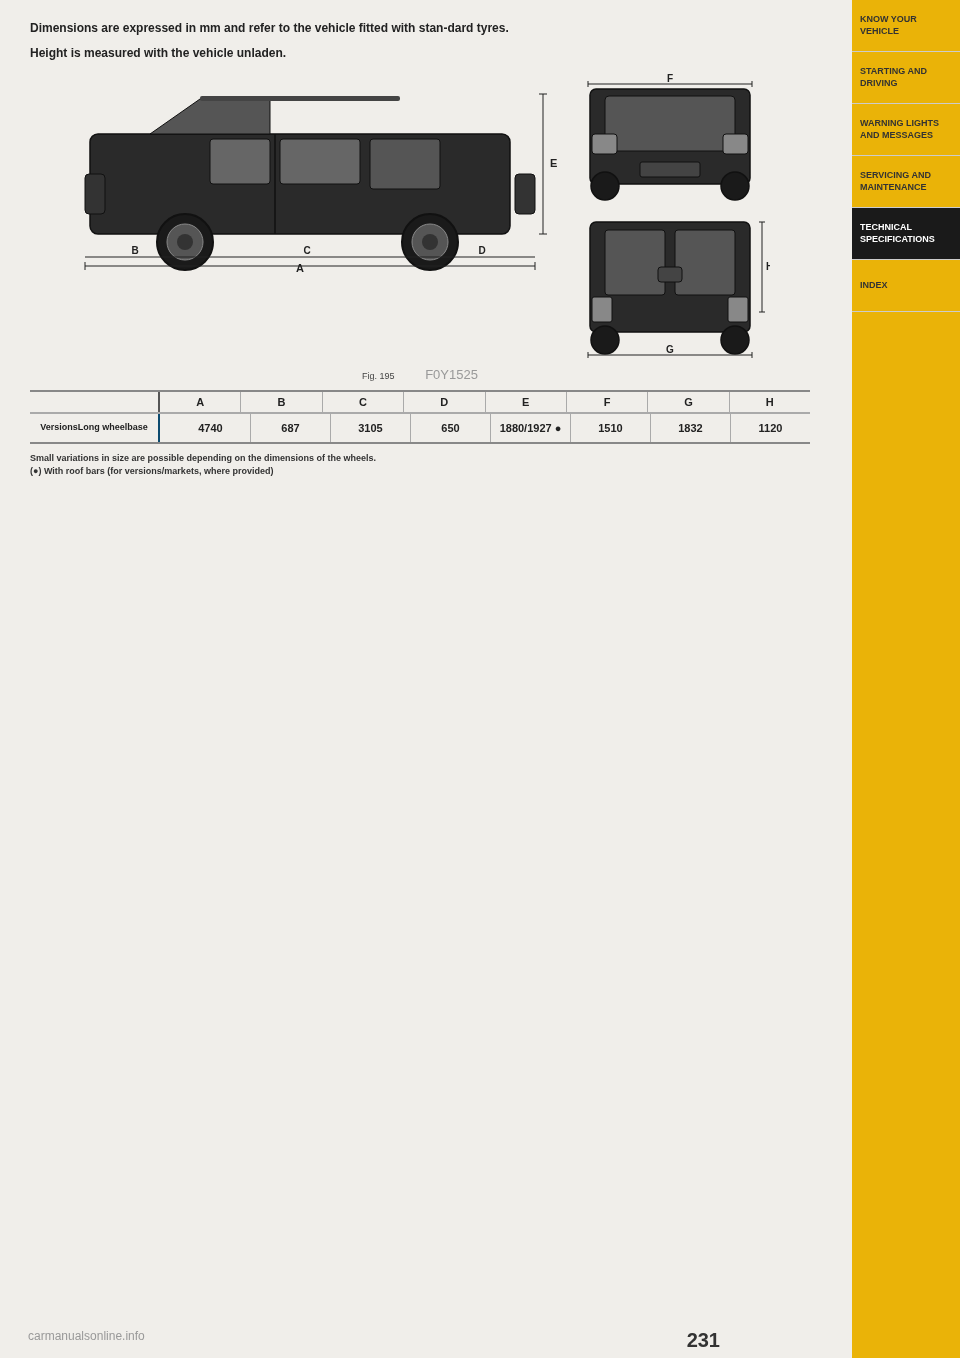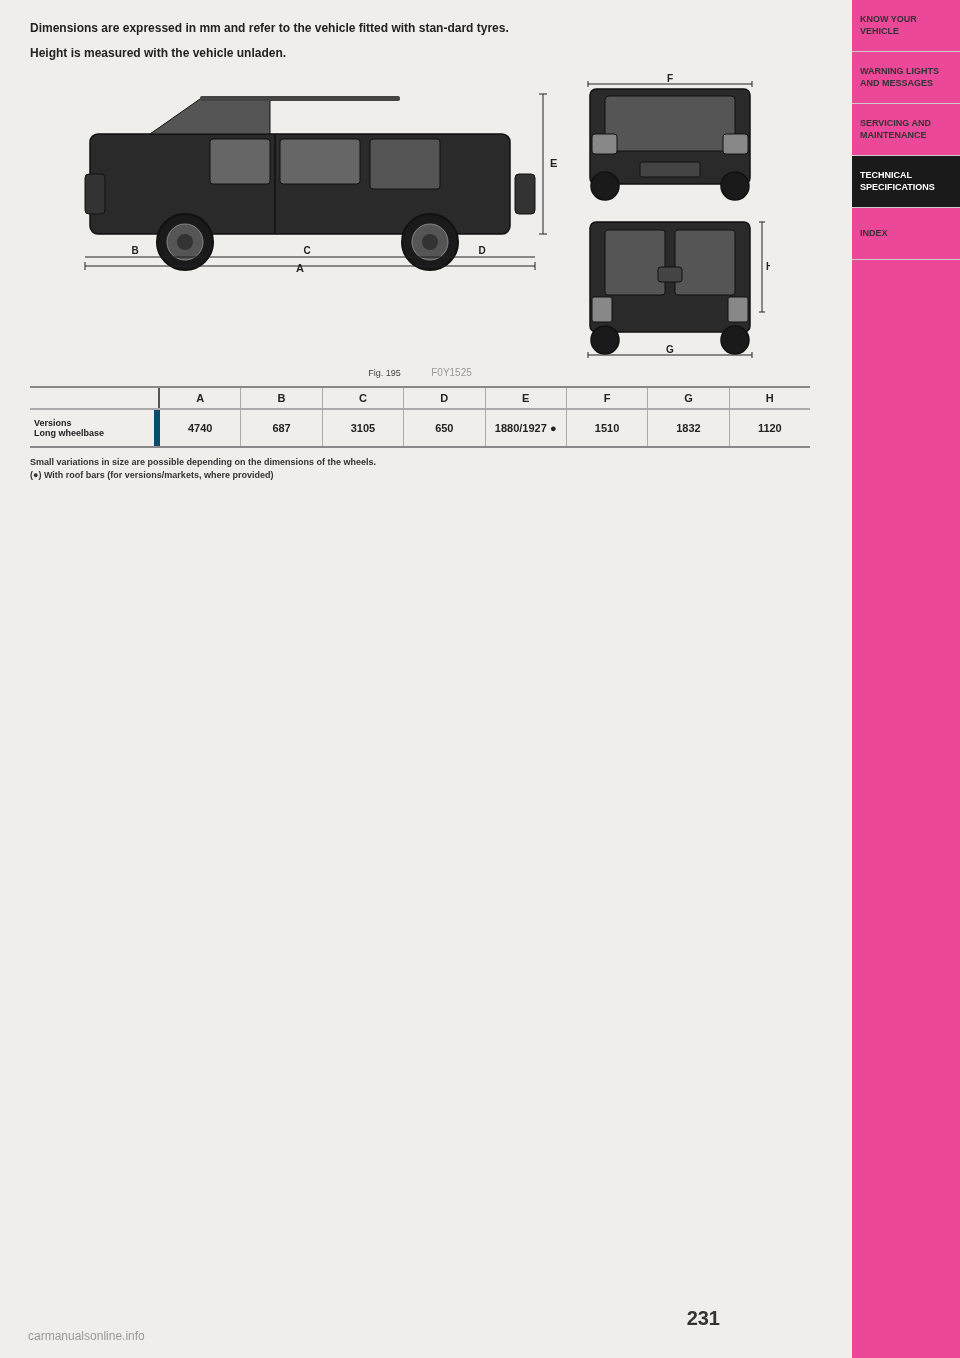--- a/index.html
+++ b/index.html
@@ -21,21 +21,21 @@
       background: #f0eeea;
       padding: 20px 30px;
     }
 
     .sidebar {
       position: absolute;
       right: 0;
       top: 0;
       width: 108px;
       min-height: 1358px;
-      background: #ec4899;
+      background: #eab308;
       display: flex;
       flex-direction: column;
     }
 
     .sidebar-item {
       padding: 10px 8px;
       border-bottom: 1px solid #ccc;
       font-size: 9px;
       font-weight: bold;
       color: #333;
@@ -47,21 +47,21 @@
       align-items: center;
     }
 
     .sidebar-item.active {
       background: #1a1a1a;
       color: #fff;
     }
 
     .page-number {
       position: absolute;
-      bottom: 28px;
+      bottom: 6px;
       right: 120px;
       font-size: 20px;
       font-weight: bold;
       color: #333;
     }
 
     .intro-text {
       margin-bottom: 12px;
     }
 
@@ -159,33 +159,34 @@
       border-bottom: 2px solid #888;
     }
 
     .dim-row-label {
       width: 130px;
       flex-shrink: 0;
       font-size: 9px;
       font-weight: bold;
       color: #222;
       padding: 8px 4px;
-      border-right: 6px solid #0c4a6e;
-      display: flex;
-      flex-direction: column;
+      border-right: 2px solid #0c4a6e;
+      display: flex;
+      flex-direction: row;
       justify-content: center;
     }
 
     .dim-row-label span {
       display: block;
     }
 
     .dim-data-cols {
       display: flex;
       flex: 1;
+      padding-left: 11px;
     }
 
     .dim-data-cell {
       flex: 1;
       text-align: center;
       font-size: 11px;
       font-weight: bold;
       color: #222;
       padding: 8px 2px;
       border-right: 1px solid #aaa;
@@ -326,21 +327,21 @@
           <line x1="189" y1="100" x2="195" y2="100" stroke="#222" stroke-width="1"></line>
           <text x="196" y="58" text-anchor="start" font-size="10" font-weight="bold" fill="#222">H</text>
         </svg>
       </div>
 
     </div>
   </div>
 
   <div class="fig-caption">
     <span>Fig. 195</span>
-    <span style="margin-left: 28px; color:#999; font-size:10px;">F0Y1525</span>
+    <span style="margin-left: 28px; color:#999; font-size:13px;">F0Y1525</span>
   </div>
 
   <div class="dimensions-table-container">
 
     <div class="dimensions-header-row">
       <div class="dim-label-col"></div>
       <div class="dim-cols">
         <div class="dim-col-header">A</div>
         <div class="dim-col-header">B</div>
         <div class="dim-col-header">C</div>
@@ -380,20 +381,23 @@
 
   <div class="watermark">carmanualsonline.info</div>
 
 </div>
 
 <div class="sidebar">
   <div class="sidebar-item">
     <span>KNOW YOUR VEHICLE</span>
   </div>
   <div class="sidebar-item">
+    <span>STARTING AND DRIVING</span>
+  </div>
+  <div class="sidebar-item">
     <span>WARNING LIGHTS AND MESSAGES</span>
   </div>
   <div class="sidebar-item">
     <span>SERVICING AND MAINTENANCE</span>
   </div>
   <div class="sidebar-item active">
     <span>TECHNICAL SPECIFICATIONS</span>
   </div>
   <div class="sidebar-item">
     <span>INDEX</span>

